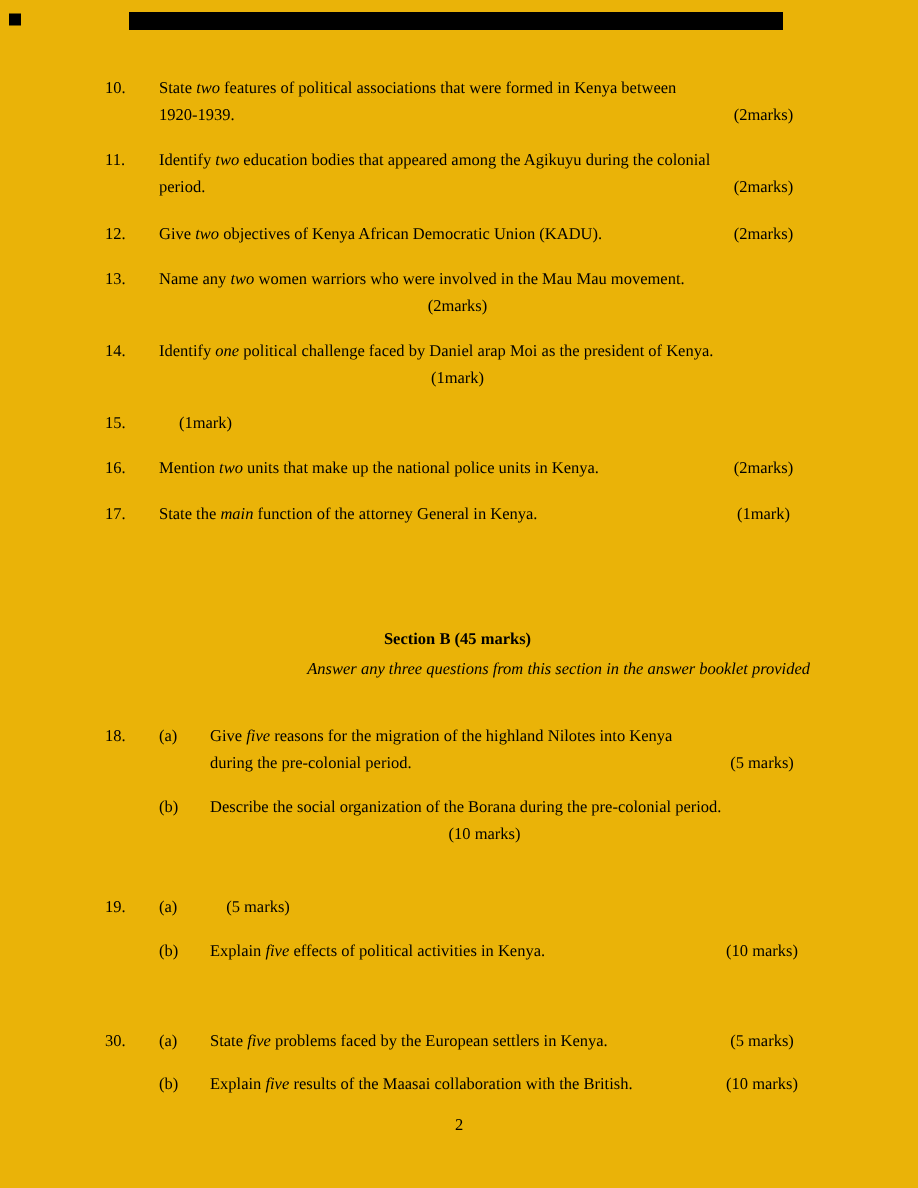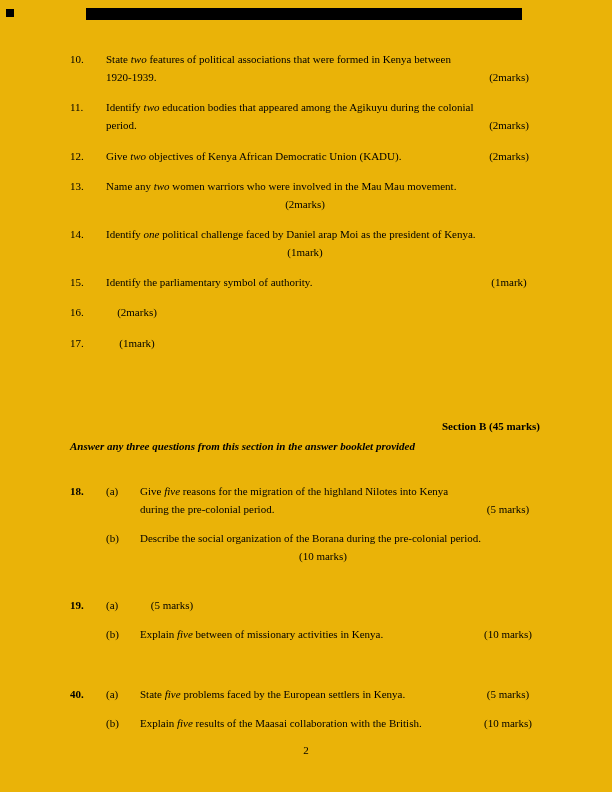--- a/index.html
+++ b/index.html
@@ -47,32 +47,32 @@
       text-align: center;
       align-self: flex-end;
       line-height: 1.65;
       white-space: nowrap;
     }
     .q.marks-below { flex-wrap: wrap; }
     .q.marks-below .q-marks { flex: 0 0 100%; align-self: auto; }
 
     
     .section-title {
-      text-align: right;
+      text-align: center;
       font-weight: bold;
       margin: 68px 0 8px 0;
     }
     .section-instruction {
-      text-align: left;
-      font-weight: bold;
+      text-align: right;
+      font-weight: normal;
       font-style: italic;
       margin: 0 0 30px 0;
     }
     .qb { display: flex; align-items: flex-start; margin-bottom: 20px; }
-    .qb .q-num { flex: 0 0 36px; font-weight: bold; }
+    .qb .q-num { flex: 0 0 36px; }
     .qb-parts { flex: 1 1 auto; }
     .part { display: flex; align-items: flex-start; margin-bottom: 11px; }
     .part-letter { flex: 0 0 34px; line-height: 1.65; }
     .part .q-marks { flex: 0 0 64px; }
     .qb.gap-above { margin-top: 30px; }
 
     .page-number {
       position: absolute;
       left: 0;
       right: 0;
@@ -115,31 +115,32 @@
     </div>
 
     <div class="q marks-below">
       <span class="q-num">14.</span>
       <p class="q-text"><span>Identify </span><span class="em">one</span><span> political challenge faced by Daniel arap Moi as the president of Kenya.</span></p>
       <span class="q-marks">(1mark)</span>
     </div>
 
     <div class="q">
       <span class="q-num">15.</span>
-      <p class="q-text"><span>Identify the parliamentary symbol of authority.</span><span class="em"></span><span></span></p>
       <span class="q-marks">(1mark)</span>
     </div>
 
     <div class="q">
       <span class="q-num">16.</span>
+      <p class="q-text"><span>Mention </span><span class="em">two</span><span> units that make up the national police units in Kenya.</span></p>
       <span class="q-marks">(2marks)</span>
     </div>
 
     <div class="q">
       <span class="q-num">17.</span>
+      <p class="q-text"><span>State the </span><span class="em">main</span><span> function of the attorney General in Kenya.</span></p>
       <span class="q-marks">(1mark)</span>
     </div>
 
   </div>
 
   <div>
 
     <div class="section-title">Section B (45 marks)</div>
     <div class="section-instruction">Answer any three questions from this section in the answer booklet provided</div>
 
@@ -161,28 +162,28 @@
 
     <div class="qb">
       <span class="q-num">19.</span>
       <div class="qb-parts">
         <div class="q part">
           <span class="part-letter">(a)</span>
           <span class="q-marks">(5 marks)</span>
         </div>
         <div class="q part">
           <span class="part-letter">(b)</span>
-          <p class="q-text"><span>Explain </span><span class="em">five</span><span> between of missionary activities in Kenya.</span></p>
+          <p class="q-text"><span>Explain </span><span class="em">five</span><span> effects of political activities in Kenya.</span></p>
           <span class="q-marks">(10 marks)</span>
         </div>
       </div>
     </div>
 
     <div class="qb gap-above">
-      <span class="q-num">40.</span>
+      <span class="q-num">30.</span>
       <div class="qb-parts">
         <div class="q part">
           <span class="part-letter">(a)</span>
           <p class="q-text"><span>State </span><span class="em">five</span><span> problems faced by the European settlers in Kenya.</span></p>
           <span class="q-marks">(5 marks)</span>
         </div>
         <div class="q part">
           <span class="part-letter">(b)</span>
           <p class="q-text"><span>Explain </span><span class="em">five</span><span> results of the Maasai collaboration with the British.</span></p>
           <span class="q-marks">(10 marks)</span>

